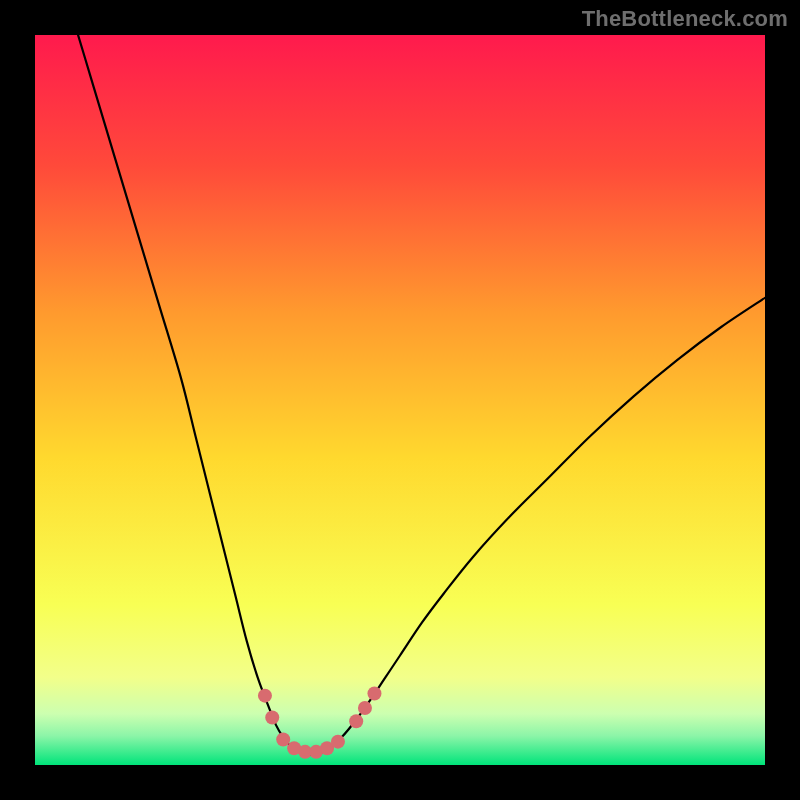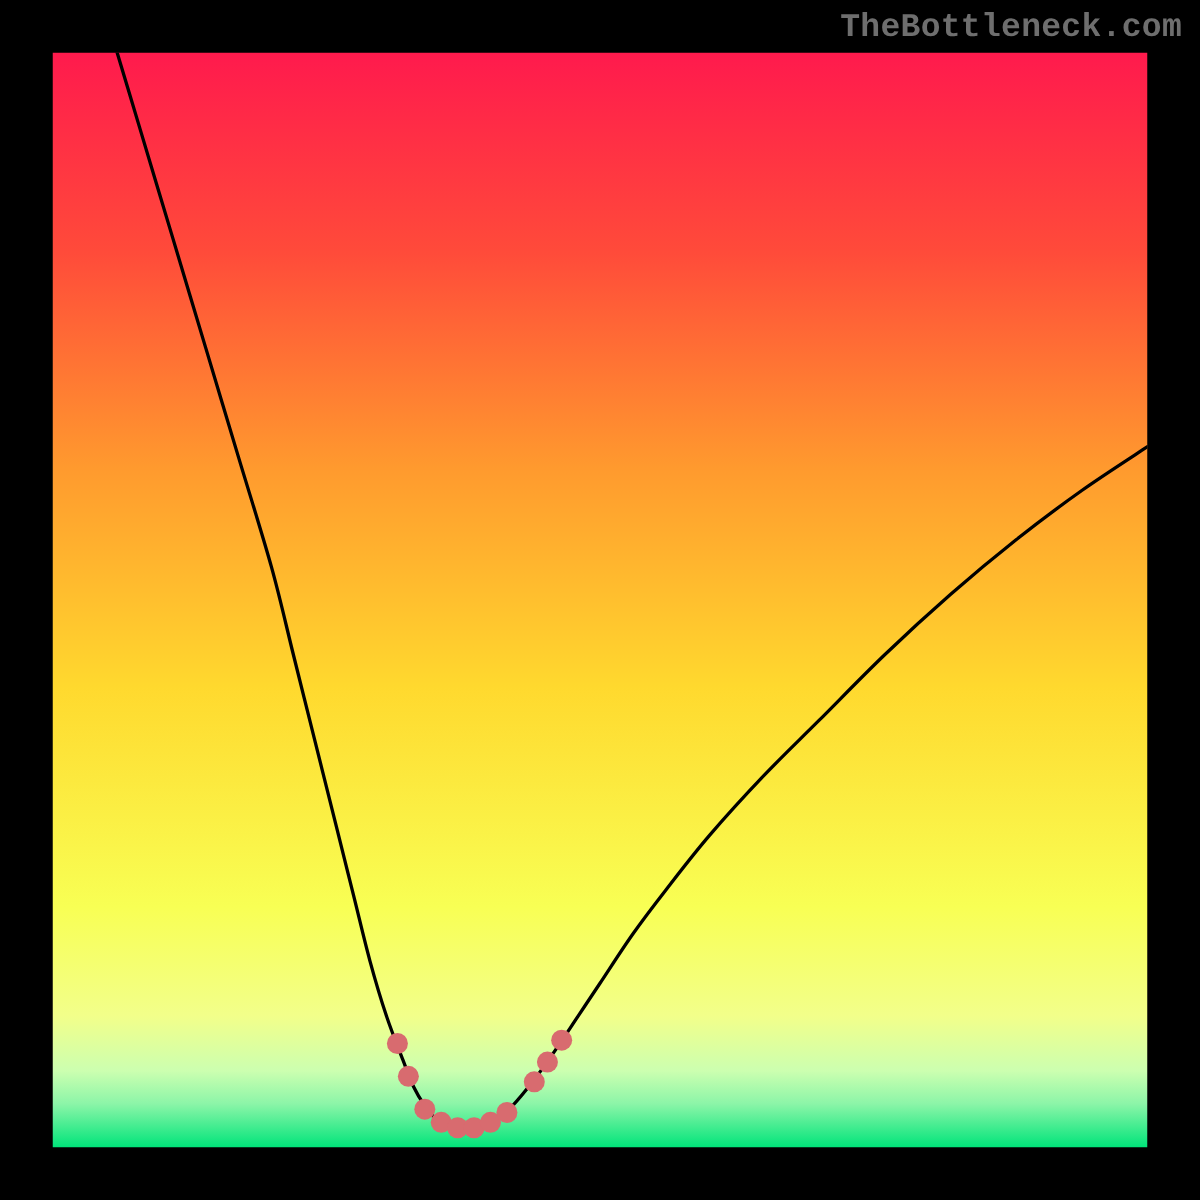--- a/index.html
+++ b/index.html
@@ -23,21 +23,21 @@
     left: 35px;
     top: 35px;
     width: 730px;
     height: 730px;
     overflow: hidden;
   }
   .watermark {
     position: absolute;
     top: 6px;
     right: 12px;
-    font-family: Liberation Mono, monospace;
+    font-family: Liberation Sans, sans-serif;
     font-size: 22px;
     font-weight: 600;
     color: #6e6e6e;
     letter-spacing: 0.2px;
   }
   svg.curve-layer {
     position: absolute;
     left: 0;
     top: 0;
     width: 730px;

